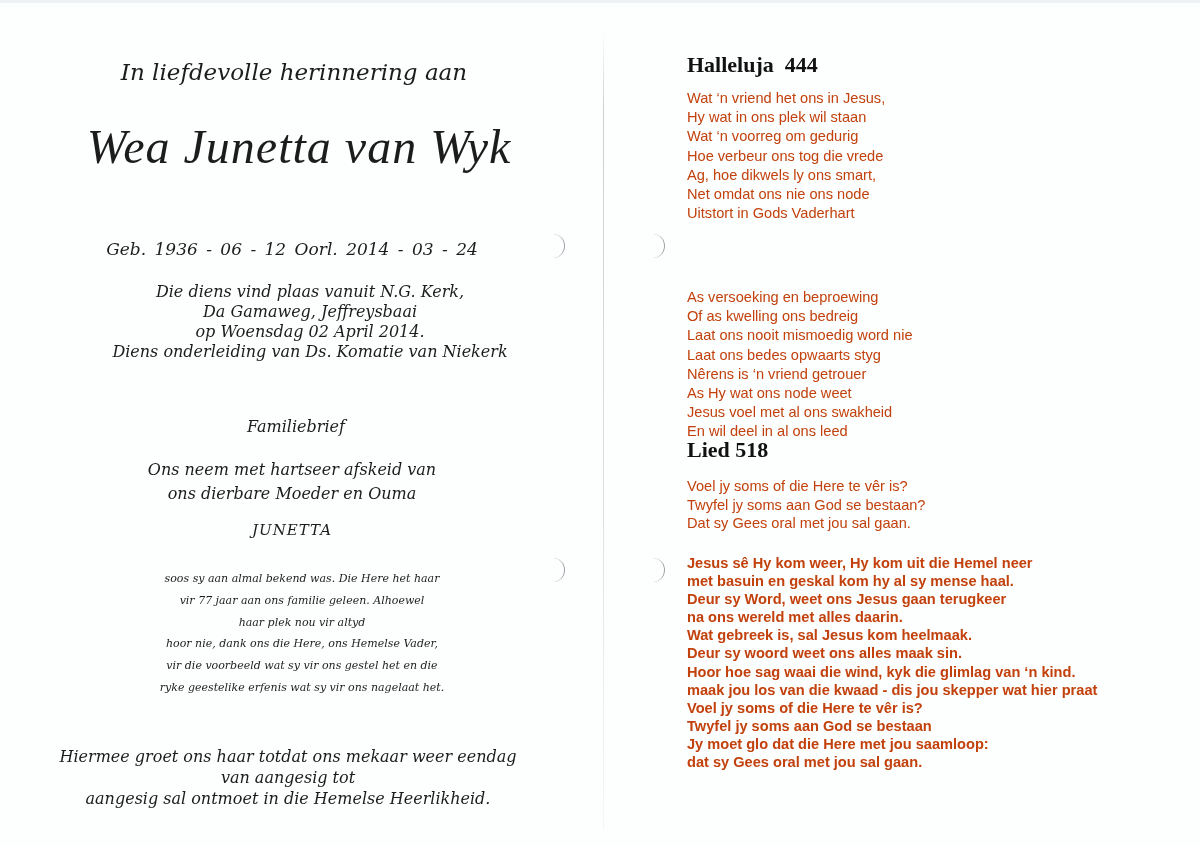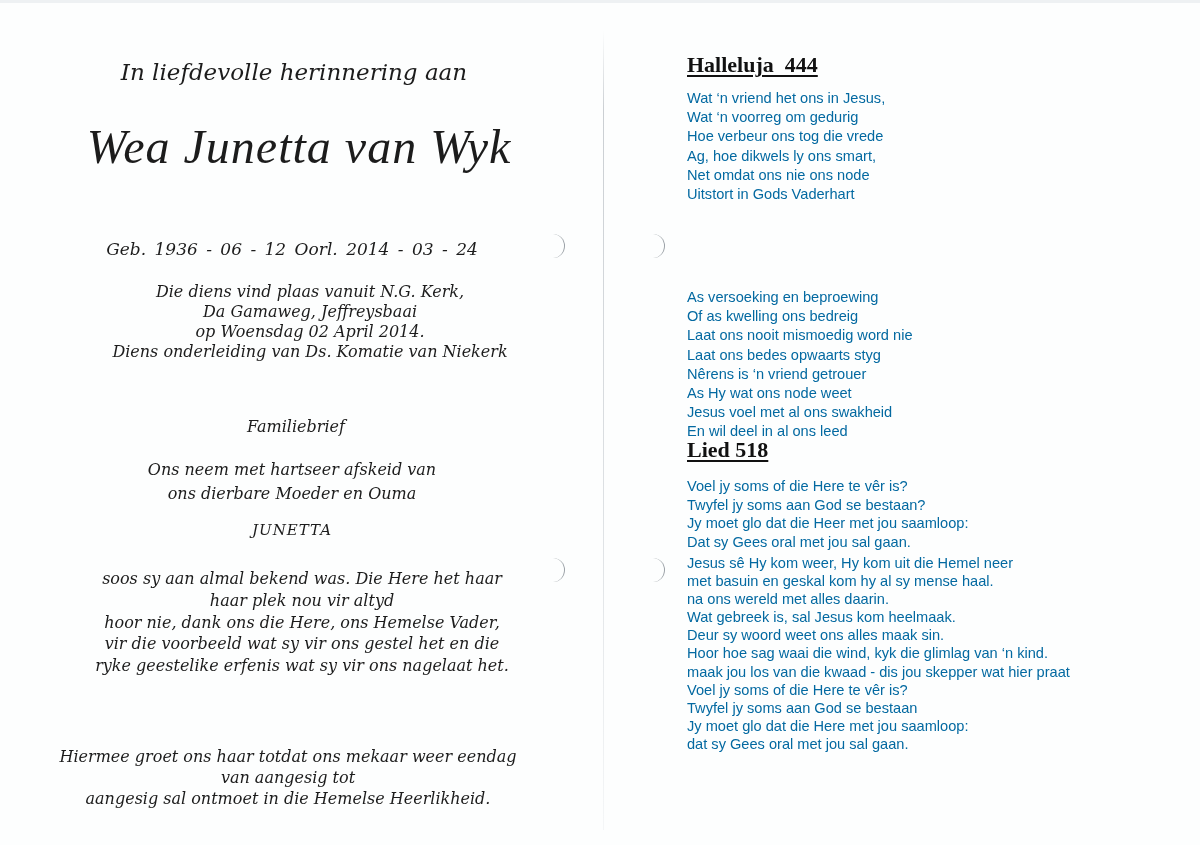--- a/index.html
+++ b/index.html
@@ -31,55 +31,54 @@
     .deceased-name {
       top: 112px; font-size: 48px; font-family: "Liberation Serif", serif;
       font-style: italic; letter-spacing: 1px; transform: translateX(-3px);
     }
     .dates { top: 232px; font-size: 17px; transform: translateX(-10px); word-spacing: 3px; }
     .service { top: 275px; font-size: 16px; line-height: 20px; }
     .service div { white-space: nowrap; padding-left: 16px; }
     .family-heading { top: 410px; font-size: 16px; transform: translateX(-6px); }
     .family-intro { top: 451px; font-size: 16px; line-height: 24px; transform: translateX(-10px); }
     .family-name { top: 514px; font-size: 15px; letter-spacing: 1px; transform: translateX(-10px); }
-    .letter-body { top: 561px; font-size: 16px; line-height: 21.8px; }
+    .letter-body { top: 561px; font-size: 11px; line-height: 21.8px; }
     .farewell { top: 739px; font-size: 16px; line-height: 21px; transform: translateX(-14px); }
 
     .hole {
       position: absolute; width: 12px; height: 24px;
       border-right: 1.5px solid #9aa0a6; border-radius: 0 12px 12px 0;
       border-left: none; border-top: none; border-bottom: none;
     }
 
     .hymn-title {
       position: absolute;
       font-family: "Liberation Serif", serif;
       font-weight: bold;
       font-size: 22px;
-      text-decoration: underline;
       text-decoration-thickness: 1.5px;
       text-underline-offset: 3px;
       color: #111;
       left: 83px;
     }
     .verse {
       position: absolute;
       left: 83px;
       font-family: "Liberation Sans", sans-serif;
       font-size: 14.6px;
       line-height: 19.2px;
-      color: #0369a1;
+      color: #c2410c;
     }
     .verse div { white-space: nowrap; }
     .h444-title { top: 45px; }
     .h444-v1 { top: 82px; }
     .h444-v2 { top: 249px; margin-top: 32px; }
     .l518-title { top: 430px; }
     .l518-v1 { top: 470px; line-height: 18.6px; }
-    .l518-v2 { top: 547px; line-height: 18.1px; }
+    .l518-v2 { top: 547px; line-height: 18.1px; font-weight: bold; }
   </style>
 </head>
 <body>
 
 <div class="top-edge"></div>
 
 <div class="page left-page">
   <div class="script memory-line">In liefdevolle herinnering aan</div>
   <div class="script deceased-name">Wea Junetta van Wyk</div>
   <div class="script dates">Geb. 1936 - 06 - 12   Oorl. 2014 - 03 - 24</div>
@@ -95,20 +94,21 @@
 
   <div class="script family-intro">
     <div>Ons neem met hartseer afskeid van</div>
     <div>ons dierbare Moeder en Ouma</div>
   </div>
 
   <div class="script family-name">JUNETTA</div>
 
   <div class="script letter-body">
     <div>soos sy aan almal bekend was.  Die Here het haar</div>
+    <div>vir 77 jaar aan ons familie geleen. Alhoewel</div>
     <div>haar plek nou vir altyd</div>
     <div>hoor nie, dank ons die Here, ons Hemelse Vader,</div>
     <div>vir die voorbeeld wat sy vir ons gestel het en die</div>
     <div>ryke geestelike erfenis wat sy vir ons nagelaat het.</div>
   </div>
 
   <div class="script farewell">
     <div>Hiermee groet ons haar totdat ons mekaar weer eendag</div>
     <div>van aangesig tot</div>
     <div>aangesig sal ontmoet in die Hemelse Heerlikheid.</div>
@@ -119,20 +119,21 @@
 <div class="hole" style="left:652px; top:234px;"></div>
 <div class="hole" style="left:552px; top:558px;"></div>
 <div class="hole" style="left:652px; top:558px;"></div>
 <div class="fold"></div>
 
 <div class="page right-page">
   <div class="hymn-title h444-title" style="white-space:pre;">Halleluja  444</div>
 
   <div class="verse h444-v1">
     <div>Wat ‘n vriend het ons in Jesus,</div>
+    <div>Hy wat in ons plek wil staan</div>
     <div>Wat ‘n voorreg om gedurig</div>
     <div>Hoe verbeur ons tog die vrede</div>
     <div>Ag, hoe dikwels ly ons smart,</div>
     <div>Net omdat ons nie ons node</div>
     <div>Uitstort in Gods Vaderhart</div>
   </div>
 
   <div class="verse h444-v2">
     <div>As versoeking en beproewing</div>
     <div>Of as kwelling ons bedreig</div>
@@ -142,27 +143,27 @@
     <div>As Hy wat ons node weet</div>
     <div>Jesus voel met al ons swakheid</div>
     <div>En wil deel in al ons leed</div>
   </div>
 
   <div class="hymn-title l518-title">Lied 518</div>
 
   <div class="verse l518-v1">
     <div>Voel jy soms of die Here te vêr is?</div>
     <div>Twyfel jy soms aan God se bestaan?</div>
-    <div>Jy moet glo dat die Heer met jou saamloop:</div>
     <div>Dat sy Gees oral met jou sal gaan.</div>
   </div>
 
   <div class="verse l518-v2">
     <div>Jesus sê Hy kom weer, Hy kom uit die Hemel neer</div>
     <div>met basuin en geskal kom hy al sy mense haal.</div>
+    <div>Deur sy Word, weet ons Jesus gaan terugkeer</div>
     <div>na ons wereld met alles daarin.</div>
     <div>Wat gebreek is, sal Jesus kom heelmaak.</div>
     <div>Deur sy woord weet ons alles maak sin.</div>
     <div>Hoor hoe sag waai die wind, kyk die glimlag van ‘n kind.</div>
     <div>maak jou los van die kwaad - dis jou skepper wat hier praat</div>
     <div>Voel jy soms of die Here te vêr is?</div>
     <div>Twyfel jy soms aan God se bestaan</div>
     <div>Jy moet glo dat die Here met jou saamloop:</div>
     <div>dat sy Gees oral met jou sal gaan.</div>
   </div>

